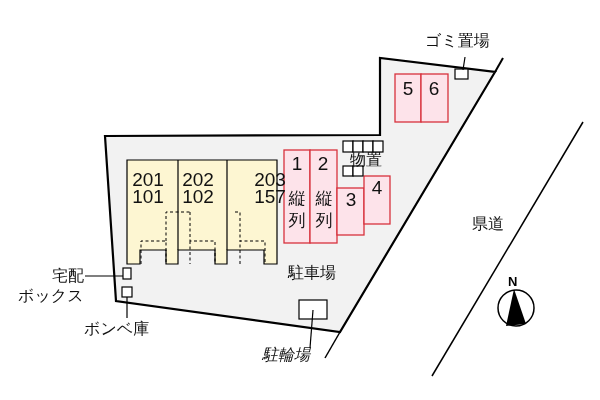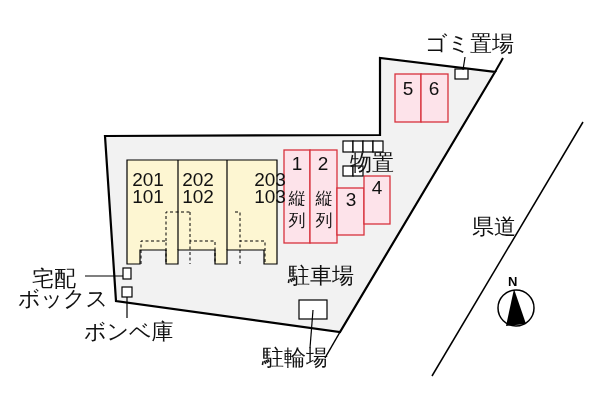--- a/index.html
+++ b/index.html
@@ -1,19 +1,19 @@
 <!DOCTYPE html>
 <html><head>
   <meta charset="utf-8">
   <style>
     html, body { margin: 0; padding: 0; background: #ffffff; }
     #canvas { position: relative; width: 600px; height: 400px; overflow: hidden; background: #ffffff; }
     svg { position: absolute; left: 0; top: 0; }
     .lbl { position: absolute; font-family: "DejaVu Sans", sans-serif; color: #111; white-space: nowrap; line-height: 1; }
-    .lbl-md { font-size: 22px; }
+    .lbl-md { font-size: 16px; }
     .unit { position: absolute; font-family: "Liberation Sans", sans-serif; font-size: 19px; color: #111; text-align: center; line-height: 17px; width: 40px; }
     .spot { position: absolute; font-family: "Liberation Sans", sans-serif; font-size: 19px; color: #111; text-align: center; width: 26px; }
     .spot-sub { position: absolute; font-family: "DejaVu Sans", sans-serif; font-size: 17px; color: #111; text-align: center; width: 26px; line-height: 22px; }
     .north { position: absolute; font-family: "Liberation Sans", sans-serif; font-weight: bold; font-size: 13px; color: #000; }
   </style>
 </head>
 <body>
 
 <div id="canvas">
   <svg width="600" height="400" viewBox="0 0 600 400">
@@ -78,40 +78,40 @@
   <div class="unit" style="left:128px; top:171px;">
     <div>201</div>
     <div>101</div>
   </div>
   <div class="unit" style="left:178px; top:171px;">
     <div>202</div>
     <div>102</div>
   </div>
   <div class="unit" style="left:228px; top:171px;margin-left:22px;">
     <div>203</div>
-    <div>103</div>
+    <div>157</div>
   </div>
 
   <div class="spot" style="left:284px; top:153px;">1</div>
   <div class="spot-sub" style="left:284px; top:187px;">
     <div>縦</div>
     <div>列</div>
   </div>
   <div class="spot" style="left:310px; top:153px;">2</div>
   <div class="spot-sub" style="left:311px; top:187px;">
     <div>縦</div>
     <div>列</div>
   </div>
   <div class="spot" style="left:338px; top:189px;">3</div>
   <div class="spot" style="left:364px; top:177px;">4</div>
   <div class="spot" style="left:395px; top:78px;">5</div>
   <div class="spot" style="left:421px; top:78px;">6</div>
 
   <div class="lbl lbl-md" style="left:425px; top:33px;">ゴミ置場</div>
   <div class="lbl lbl-md" style="left:350px; top:152px;">物置</div>
   <div class="lbl lbl-md" style="left:288px; top:265px;">駐車場</div>
-  <div class="lbl lbl-md" style="left:32px; top:268px;">宅配</div>
+  <div class="lbl lbl-md" style="left:52px; top:268px;">宅配</div>
   <div class="lbl lbl-md" style="left:84px; top:321px;">ボンベ庫</div>
   <div class="lbl lbl-md" style="left:18px; top:288px;">ボックス</div>
-  <div class="lbl lbl-md" style="left:262px; top:347px;">駐輪場</div>
+  <div class="lbl lbl-md" style="left:262px; top:347px;font-style:italic;">駐輪場</div>
   <div class="lbl lbl-md" style="left:447px; top:216px;margin-left:25px;">県道</div>
   <div class="north" style="left:508px; top:274px;">N</div>
 </div>
 
 </body></html>

